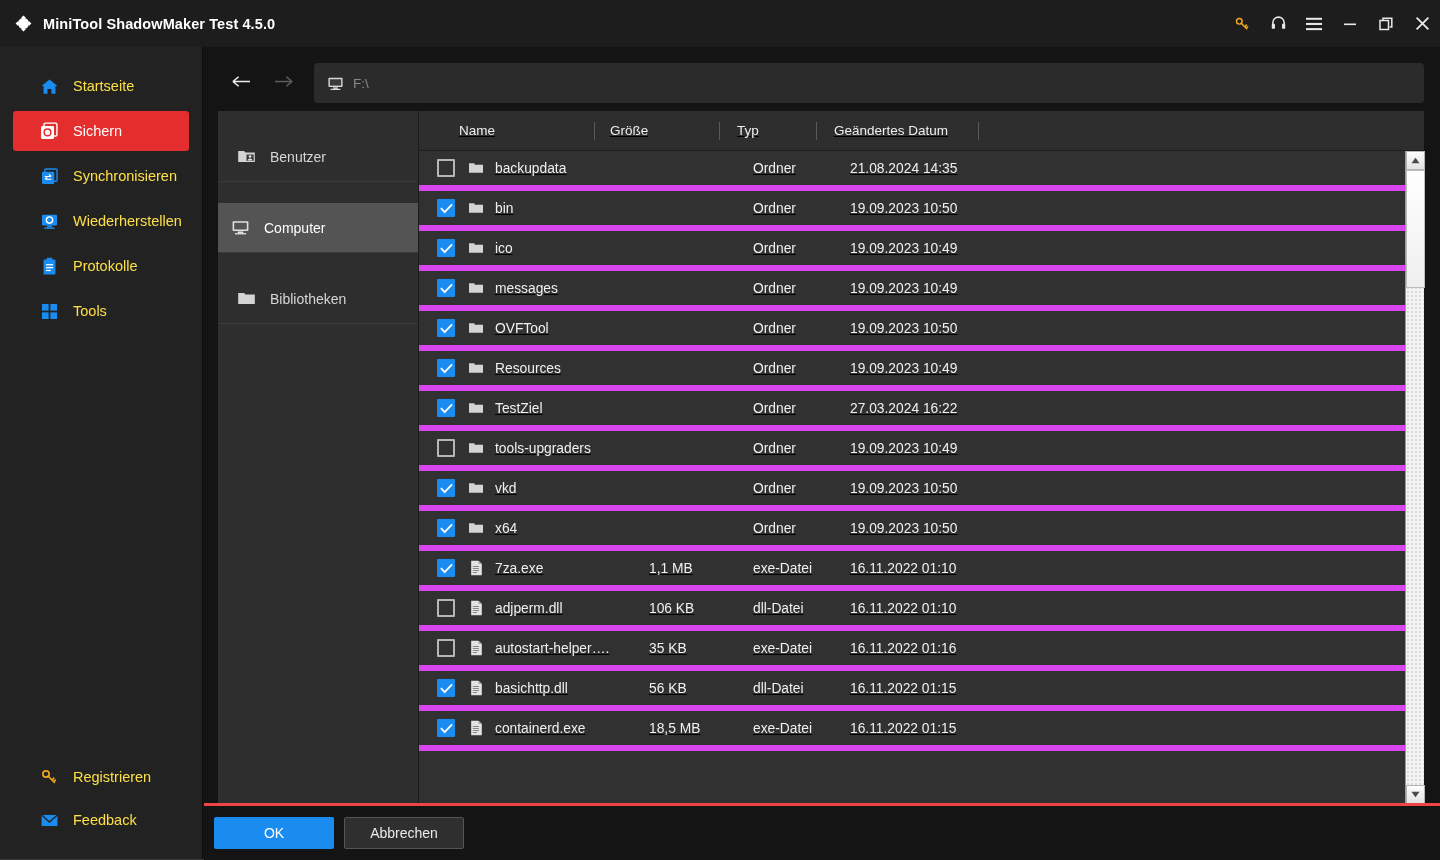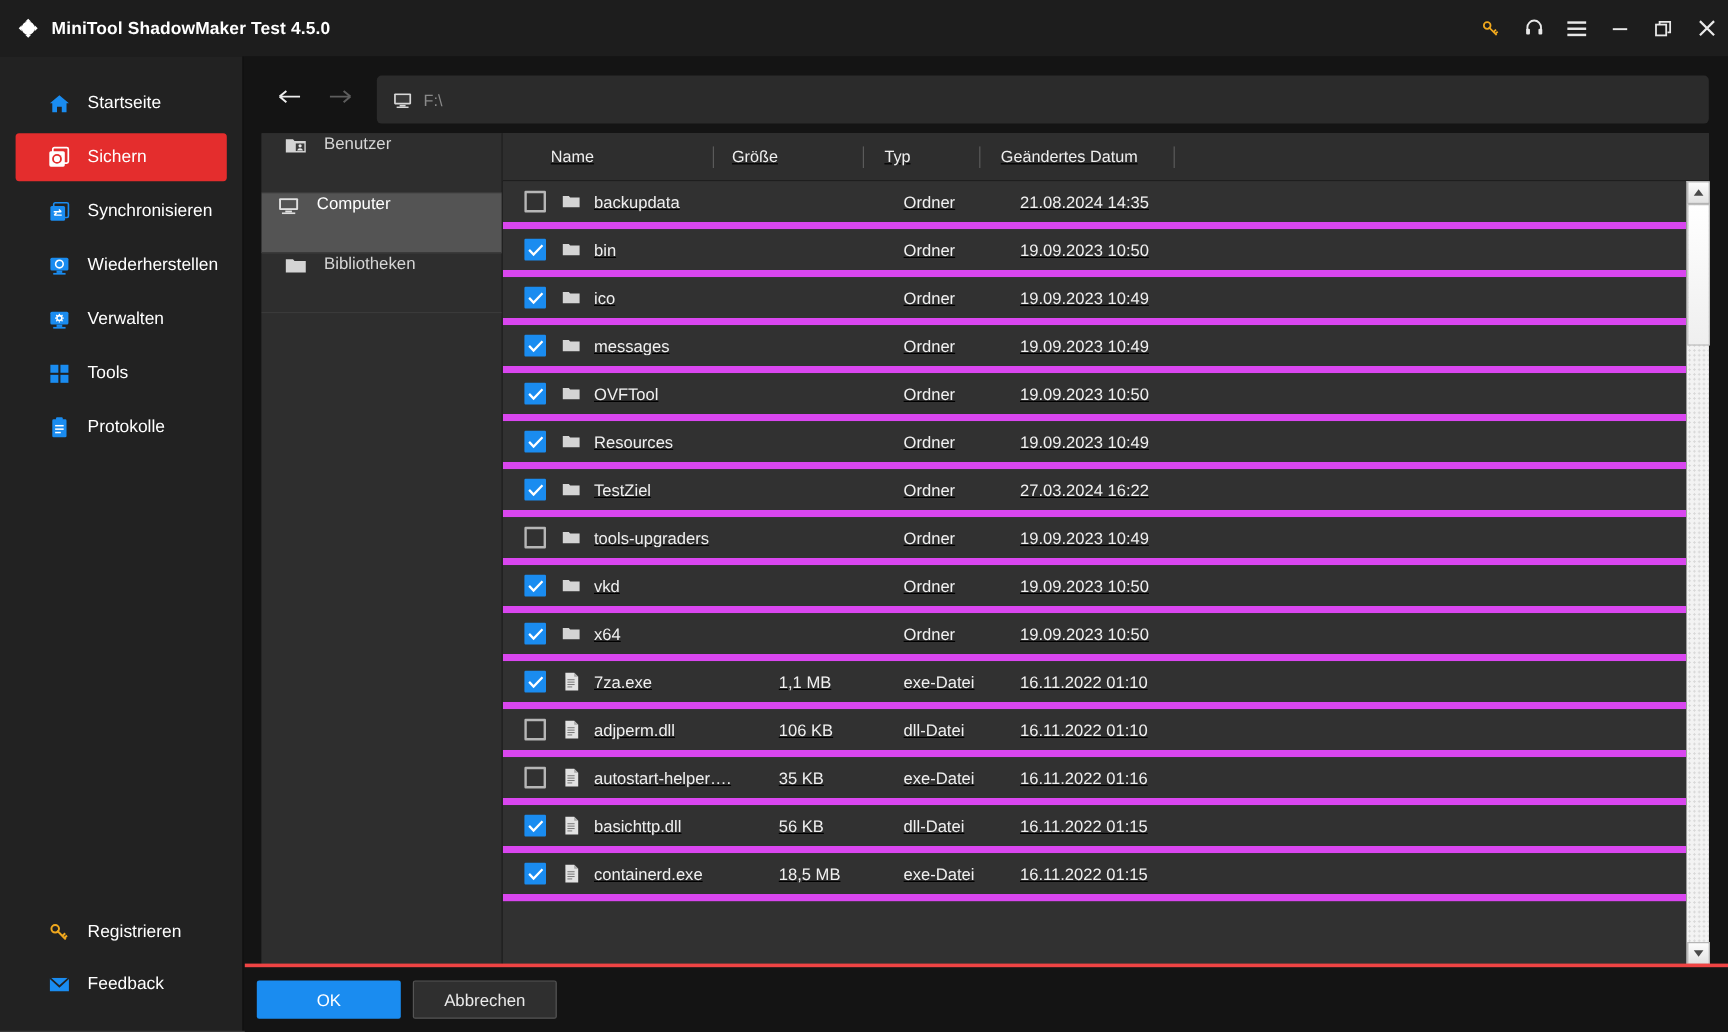--- a/index.html
+++ b/index.html
@@ -32,21 +32,21 @@
   
   .sidebar {
     position: absolute; top: 47px; left: 0; width: 203px; height: 813px;
     background: #222222;
     border-right: 1px solid #0d0d0d;
   }
   .nav-list { padding-top: 14px; }
   .nav-item {
     position: relative; height: 40px; margin: 5px 13px; border-radius: 3px;
     display: flex; align-items: center; padding-left: 26px;
-    color: #ffffff; font-size: 14.5px;
+    color: #fde047; font-size: 14.5px;
   }
   .nav-item .ni-icon { width: 20px; height: 20px; display:flex; align-items:center; justify-content:center; margin-right: 14px; }
   .nav-item.active { background: #e42d2d; color: #ffffff; }
   .sidebar-bottom { position: absolute; bottom: 16px; left: 0; width: 100%; }
   .sidebar-bottom .nav-item { height: 38px; }
 
   
   .main {
     position: absolute; top: 47px; left: 204px; width: 1236px; height: 813px;
     background: #141414;
@@ -71,23 +71,24 @@
   .browser {
     position: absolute; top: 64px; left: 14px; width: 1206px; height: 693px;
     background: #2e2e2e;
     display: flex;
   }
   .tree {
     width: 201px; height: 100%; background: #2e2e2e;
     border-right: 1px solid #1b1b1b;
   }
   .tree-item {
-    height: 50px; display: flex; padding-left: 18px;
+    height: 50px; display: flex; align-items: center; padding-left: 18px;
     color: #d6d6d6; font-size: 14px;
     border-bottom: 1px solid #3a3a3a;
+    margin-top: 21px;
   }
   .tree-item .tr-icon { width: 20px; height: 20px; margin-right: 14px; display:flex; align-items:center; justify-content:center;}
   .tree-item.selected { background: #545454; color: #ffffff; padding-left: 12px; }
 
   .filepane { flex: 1; height: 100%; position: relative; background: #313131; display: flex; flex-direction: column; text-decoration: underline; }
   .col-head {
     height: 40px; background: #2e2e2e; display: flex; align-items: center;
     border-bottom: 1px solid #1e1e1e; color: #efefef; font-size: 13.5px; position: relative;
   }
   .col-head .ch { position: relative; height: 40px; display: flex; align-items: center; }
@@ -249,56 +250,44 @@
             <rect x="2.5" y="3.5" width="19" height="13.5" rx="1.6" fill="#1a8cf0"></rect>
             <rect x="9" y="17" width="6" height="2.5" fill="#1a8cf0"></rect>
             <rect x="5.5" y="19.5" width="13" height="1.8" fill="#1a8cf0"></rect>
             <circle cx="12" cy="10.2" r="4" fill="none" stroke="#ffffff" stroke-width="1.7"></circle>
             <path d="M8.8 7 L10.2 6.6 L9.6 8.3 Z" fill="#ffffff"></path>
           </svg>
         </span>
         <span>Wiederherstellen</span>
       </div>
 
-      <div class="nav-item">
-        <span class="ni-icon">
-          <svg width="19" height="19" viewBox="0 0 24 24">
-            <rect x="2.5" y="3.5" width="19" height="13.5" rx="1.6" fill="#1a8cf0"></rect>
-            <rect x="9" y="17" width="6" height="2.5" fill="#1a8cf0"></rect>
-            <rect x="5.5" y="19.5" width="13" height="1.8" fill="#1a8cf0"></rect>
-            <circle cx="12" cy="10.2" r="2.6" fill="none" stroke="#ffffff" stroke-width="1.6"></circle>
-            <path d="M12 5.6 L12 7 M12 13.4 L12 14.8 M7.4 10.2 L8.8 10.2 M15.2 10.2 L16.6 10.2 M8.7 6.9 L9.7 7.9 M14.3 12.5 L15.3 13.5 M15.3 6.9 L14.3 7.9 M9.7 12.5 L8.7 13.5" stroke="#ffffff" stroke-width="1.4"></path>
-          </svg>
-        </span>
-        <span>Verwalten</span>
-      </div>
-
-      <div class="nav-item">
-        <span class="ni-icon">
-          <svg width="19" height="19" viewBox="0 0 24 24">
-            <rect x="2.5" y="2.5" width="8.4" height="8.4" fill="#1a8cf0"></rect>
-            <rect x="13.1" y="2.5" width="8.4" height="8.4" fill="#1a8cf0"></rect>
-            <rect x="2.5" y="13.1" width="8.4" height="8.4" fill="#1a8cf0"></rect>
-            <rect x="13.1" y="13.1" width="8.4" height="8.4" fill="#1a8cf0"></rect>
-          </svg>
-        </span>
-        <span>Tools</span>
-      </div>
 
       <div class="nav-item">
         <span class="ni-icon">
           <svg width="19" height="19" viewBox="0 0 24 24">
             <rect x="4.5" y="3" width="15" height="19" rx="1.5" fill="#1a8cf0"></rect>
             <rect x="8.5" y="1" width="7" height="3.4" rx="1" fill="#1a8cf0"></rect>
             <rect x="7.5" y="9" width="9" height="1.6" fill="#ffffff"></rect>
             <rect x="7.5" y="12.6" width="9" height="1.6" fill="#ffffff"></rect>
             <rect x="7.5" y="16.2" width="6" height="1.6" fill="#ffffff"></rect>
           </svg>
         </span>
         <span>Protokolle</span>
+      </div>
+
+      <div class="nav-item">
+        <span class="ni-icon">
+          <svg width="19" height="19" viewBox="0 0 24 24">
+            <rect x="2.5" y="2.5" width="8.4" height="8.4" fill="#1a8cf0"></rect>
+            <rect x="13.1" y="2.5" width="8.4" height="8.4" fill="#1a8cf0"></rect>
+            <rect x="2.5" y="13.1" width="8.4" height="8.4" fill="#1a8cf0"></rect>
+            <rect x="13.1" y="13.1" width="8.4" height="8.4" fill="#1a8cf0"></rect>
+          </svg>
+        </span>
+        <span>Tools</span>
       </div>
     </div>
 
     <div class="sidebar-bottom">
       <div class="nav-item">
         <span class="ni-icon">
           <svg width="18" height="18" viewBox="0 0 24 24">
             <circle cx="8" cy="8" r="4.2" fill="none" stroke="#f0a81e" stroke-width="2.2"></circle>
             <path d="M10.8 10.8 L19 19 M16 16 L18.3 13.7 M18.3 18.3 L20.3 16.3" stroke="#f0a81e" stroke-width="2.2" fill="none" stroke-linecap="square"></path>
           </svg>

